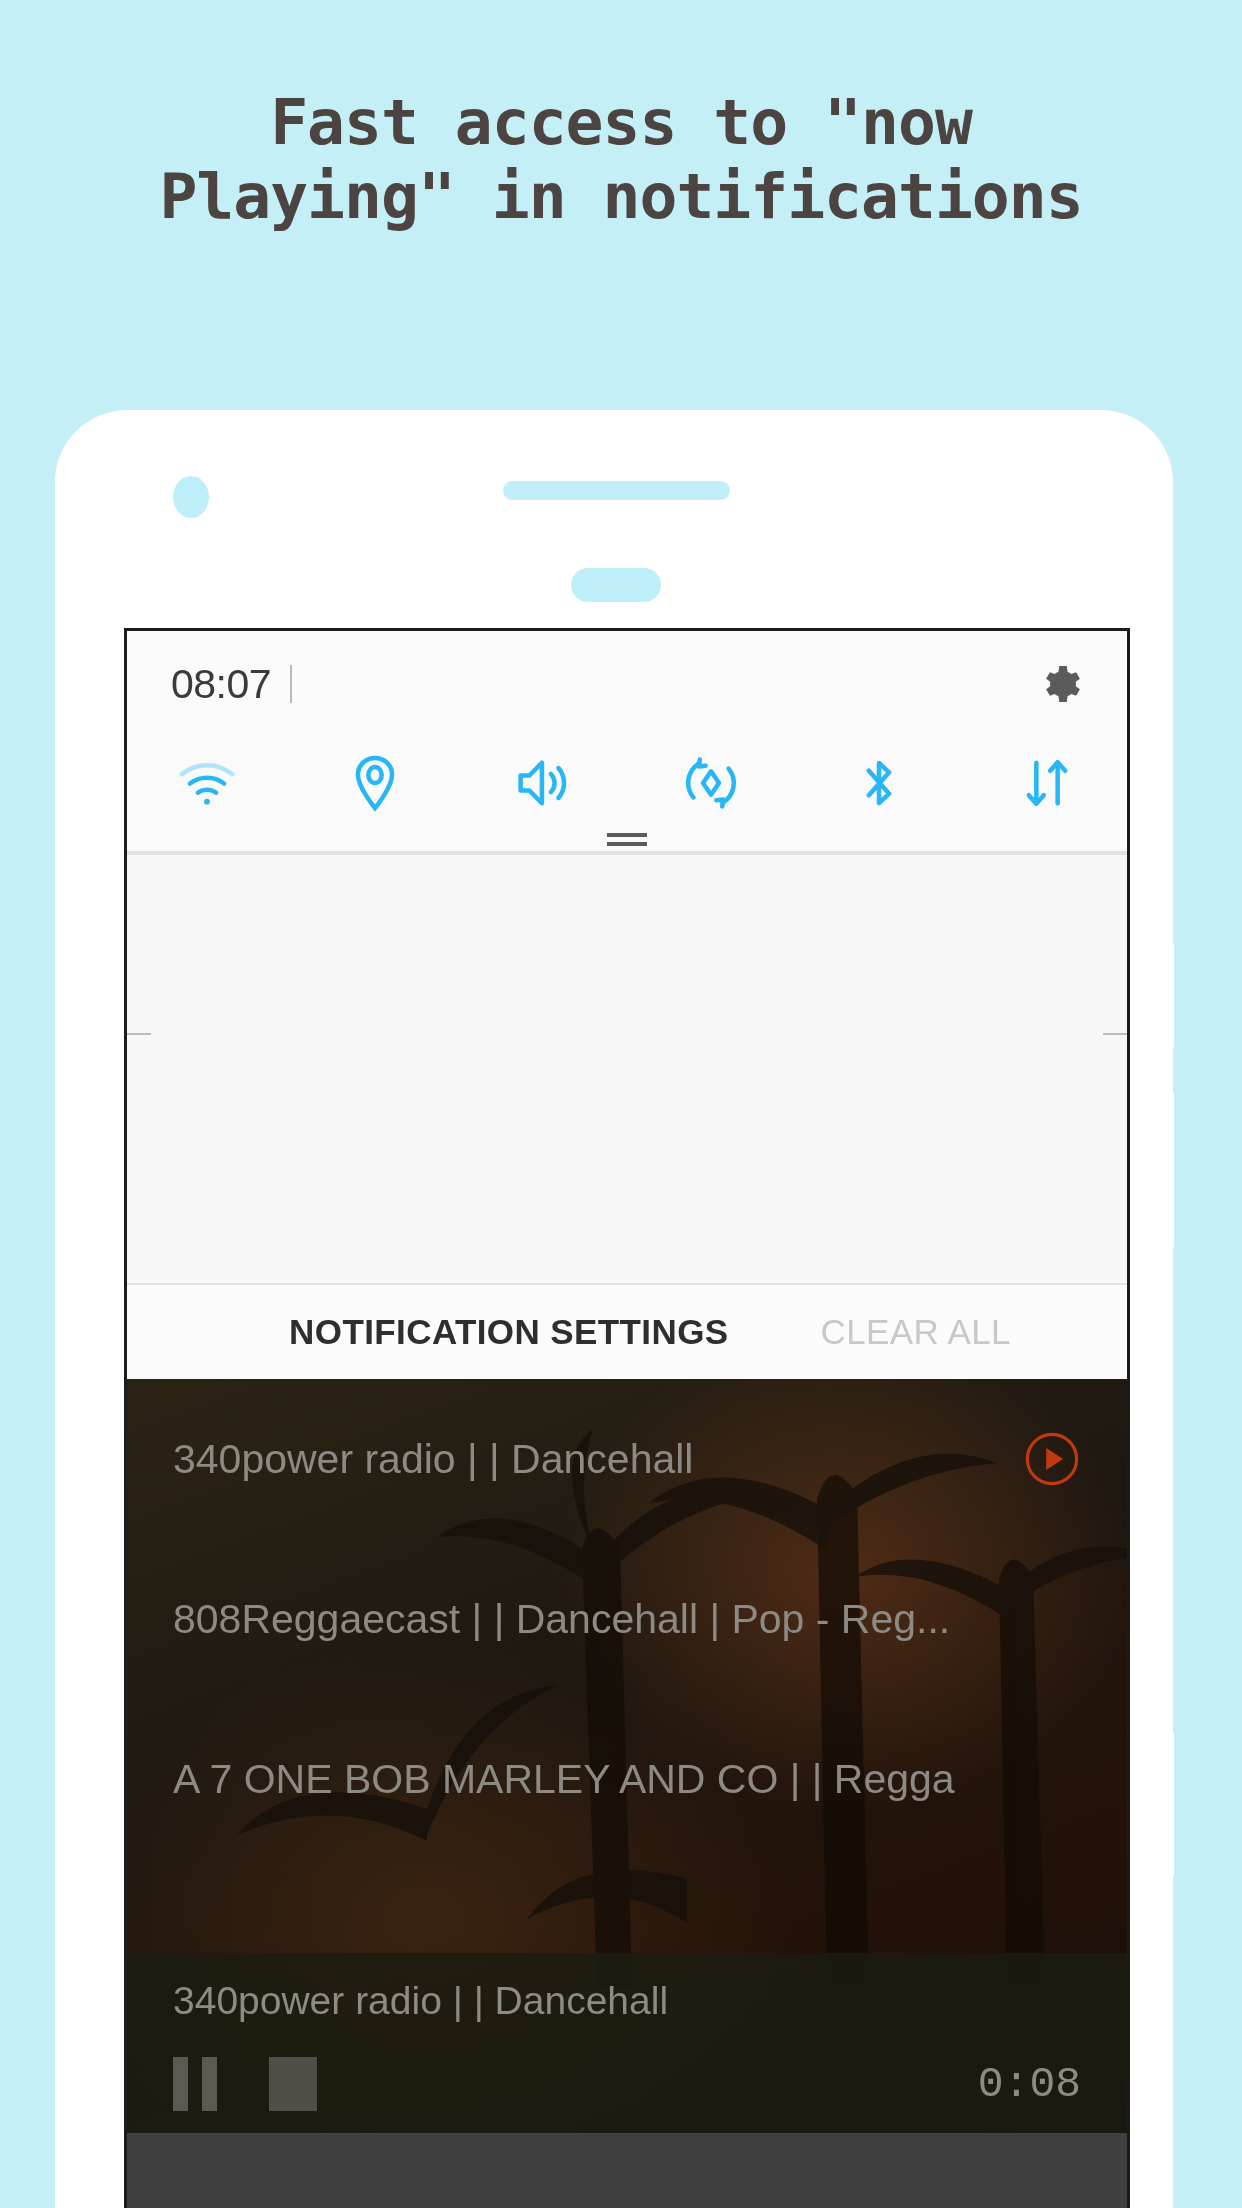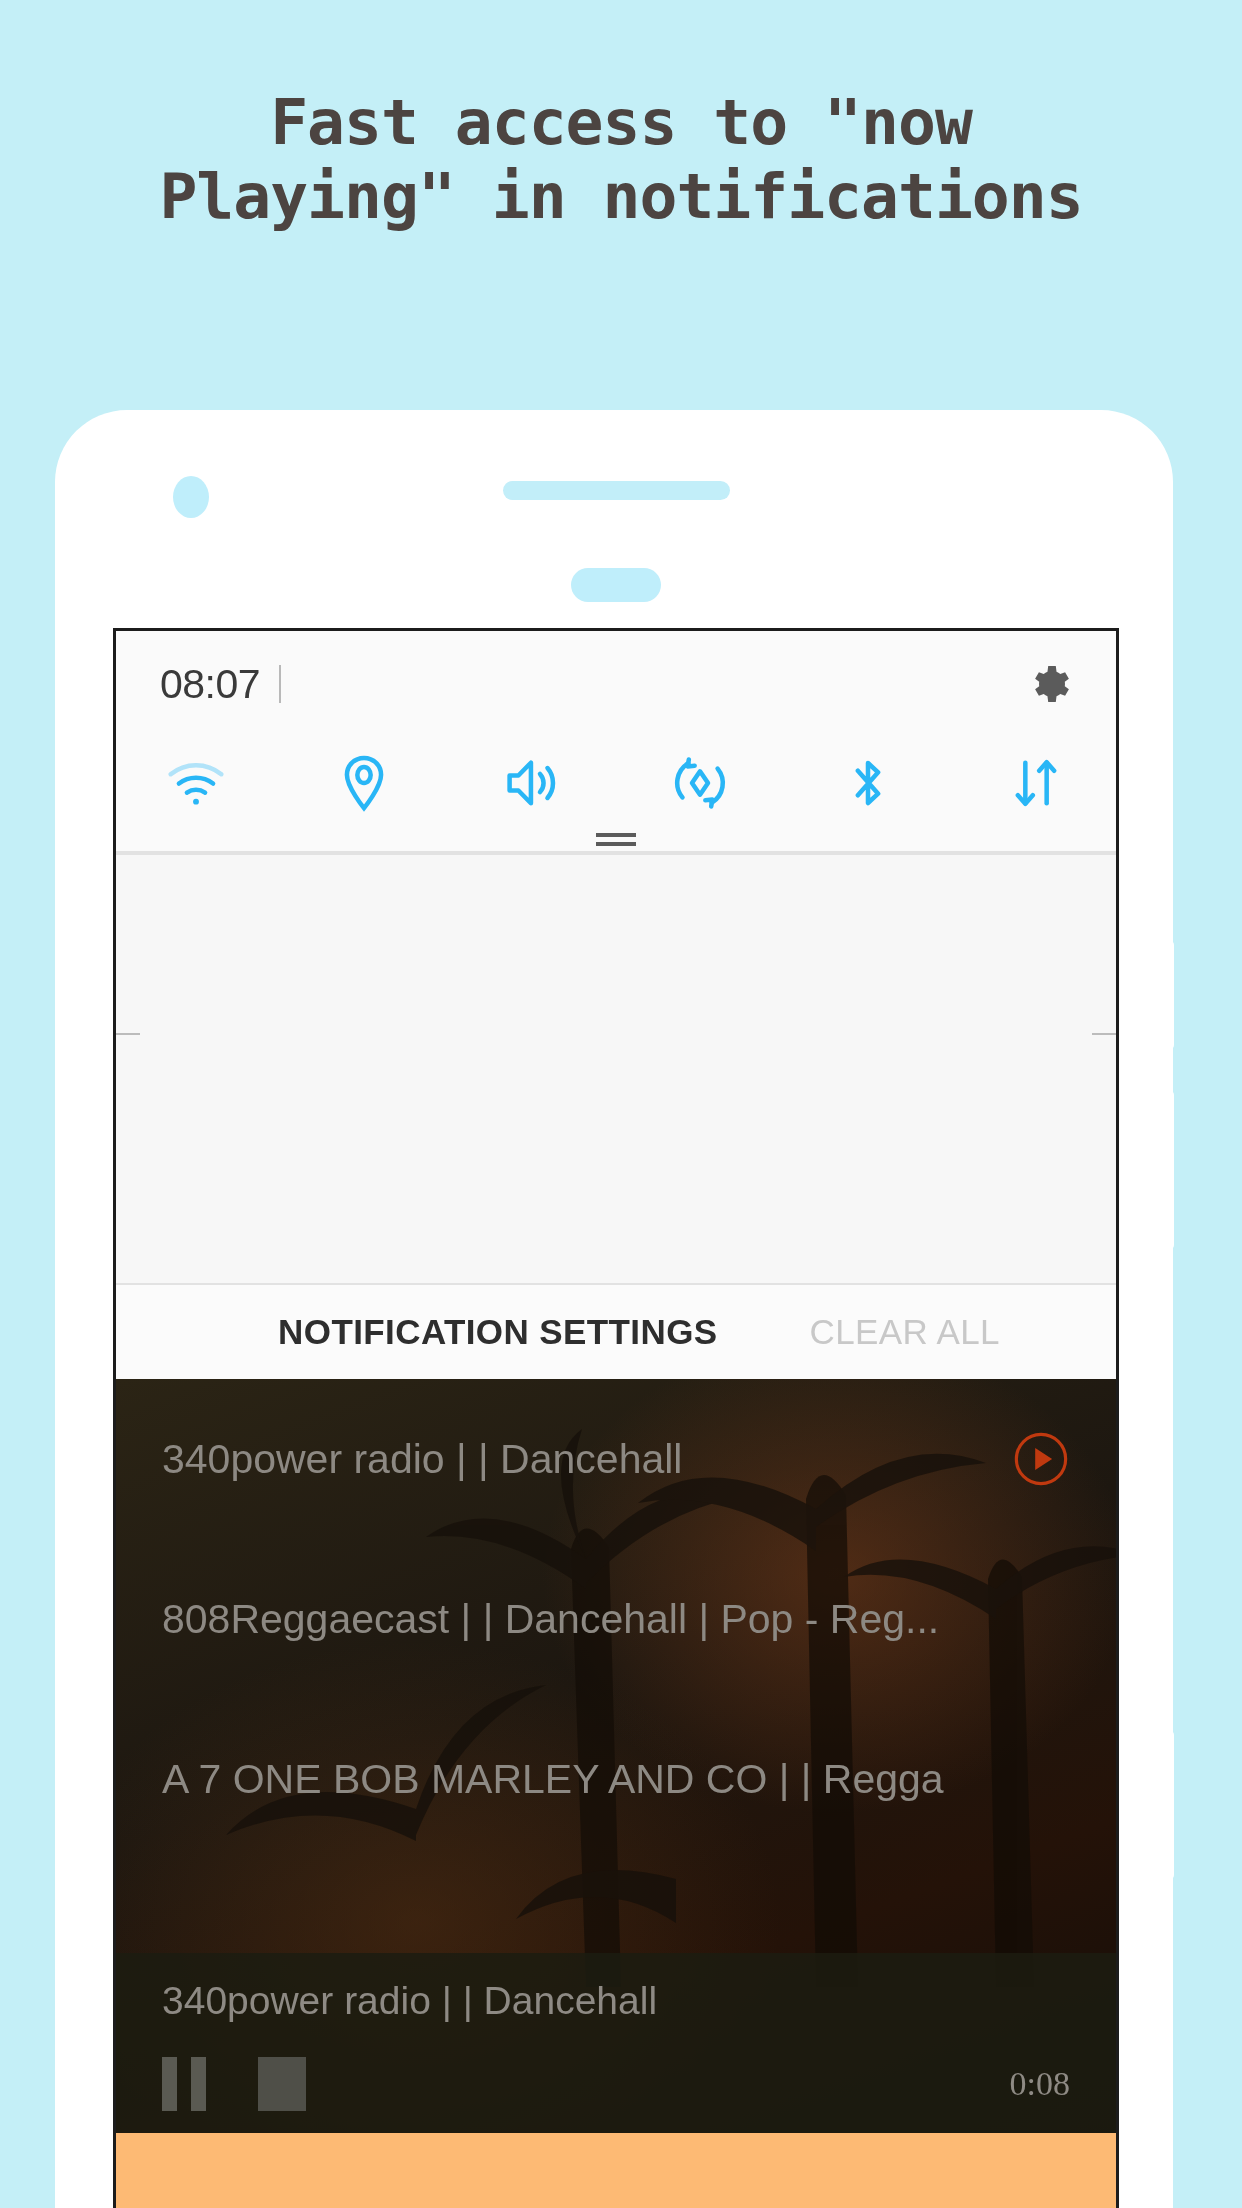--- a/index.html
+++ b/index.html
@@ -63,23 +63,23 @@
     position: absolute;
     left: 571px; top: 568px;
     width: 90px; height: 34px;
     background: #bfeefb;
     border-radius: 17px;
   }
 
   
   .screen {
     position: absolute;
-    left: 113px; top: 628px;
+    left: 124px; top: 628px;
     width: 1006px; height: 1580px;
-    background: #fdba74;
+    background: #404040;
     border: 3px solid #1c1c1c;
     border-bottom: none;
     overflow: hidden;
   }
 
   
   .shade { background: #fafafa; }
   .status-row {
     display: flex; align-items: center;
     height: 106px;
@@ -223,22 +223,22 @@
     font-size: 39px; color: #8e8a84;
     font-family: "Liberation Sans Narrow", "Liberation Sans", sans-serif;
     margin-bottom: 34px;
   }
   .player-ctrls { display: flex; align-items: center; gap: 52px; }
   .pause-ico { display: flex; gap: 14px; }
   .pause-ico i { display: block; width: 15px; height: 54px; background: #5a5a52; }
   .stop-ico { width: 48px; height: 54px; background: #4f4f48; }
   .player-spacer { flex: 1; }
   .player-time {
-    font-size: 34px; color: #8e8a84;
-    font-family: Liberation Serif, serif;
+    font-size: 43px; color: #8e8a84;
+    font-family: Liberation Mono, monospace;
   }
 </style>
 </head>
 <body>
 
 <div id="stage">
 
   <div class="headline">Fast access to "now
 Playing" in notifications</div>
 

